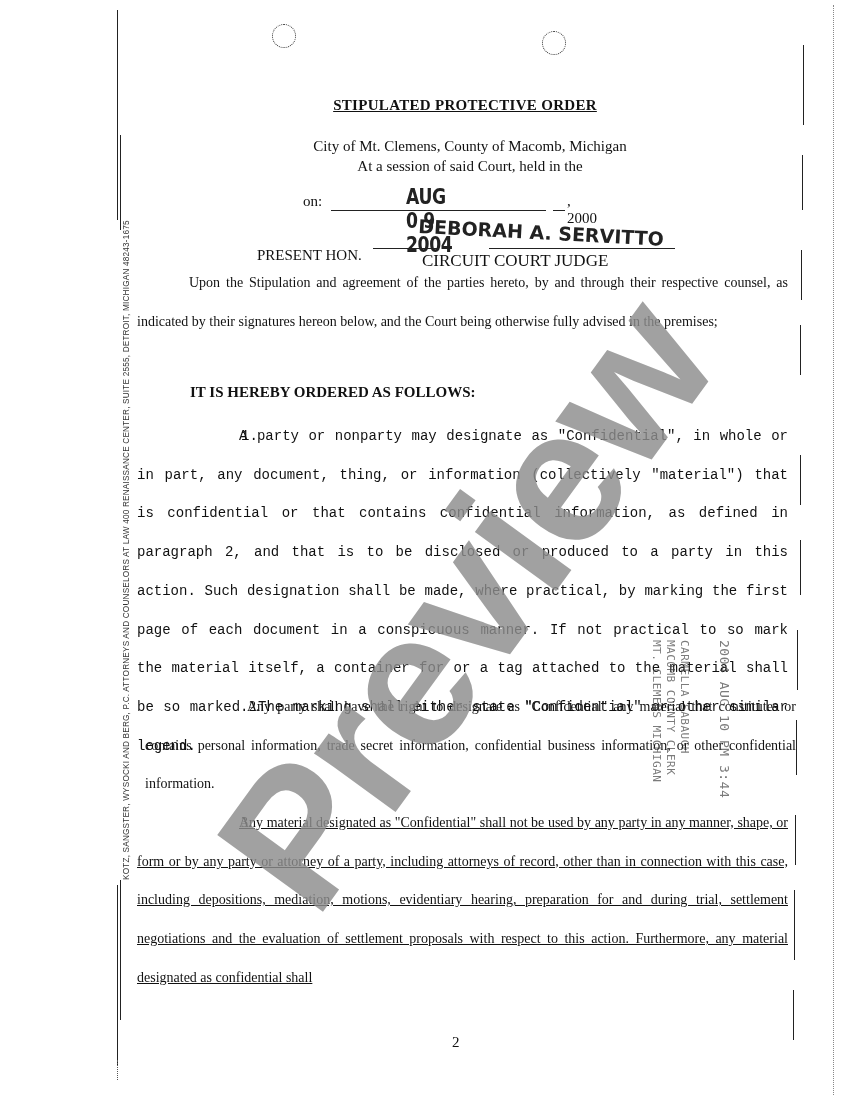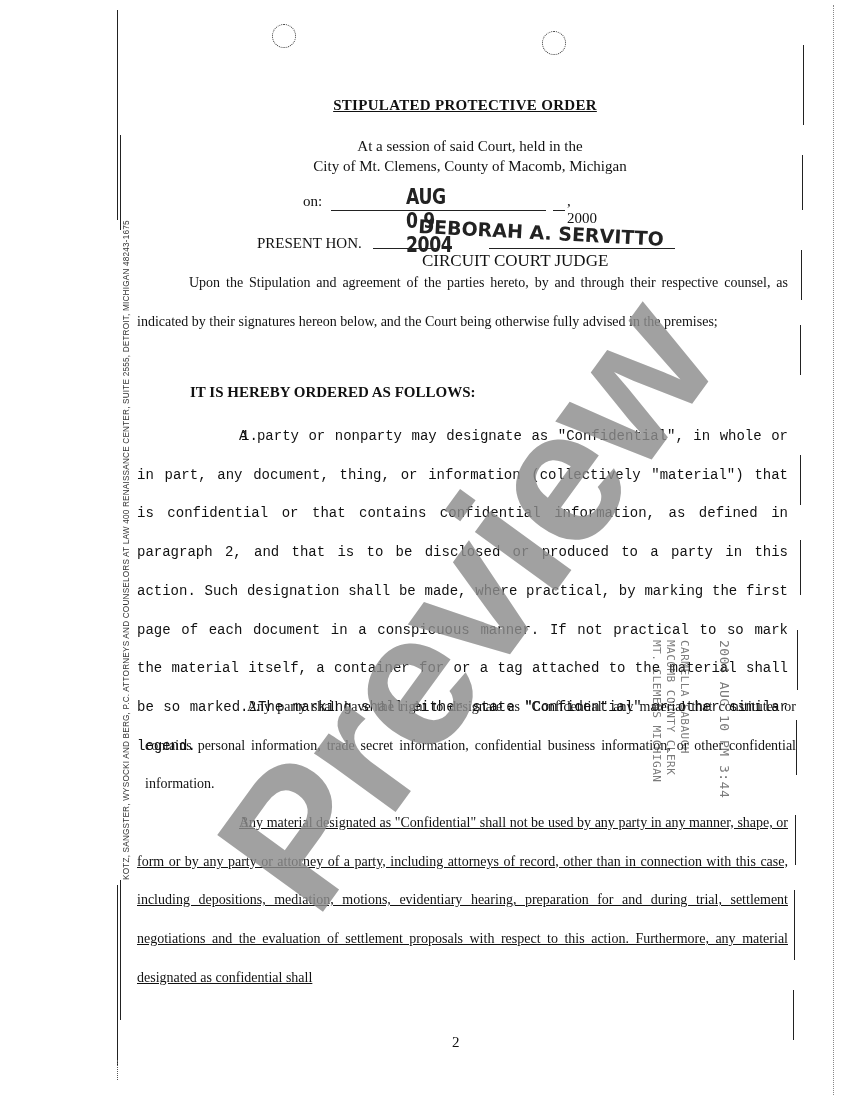--- a/index.html
+++ b/index.html
@@ -38,21 +38,21 @@
     .date-underline { position: absolute; left: 40px; top: 17px; width: 215px; border-top: 1px solid #222; }
     .date-underline2 { position: absolute; left: 262px; top: 17px; width: 12px; border-top: 1px solid #222; }
     .year { position: absolute; left: 276px; top: 0; }
     .stamp-date {
       position: absolute; left: 115px; top: -8px;
       font-family: "DejaVu Sans", sans-serif; font-weight: bold; font-size: 21px;
       letter-spacing: -0.5px; color: #222; transform: scaleX(0.82); transform-origin: 0 0;
     }
 
     .present-line { position: absolute; top: 231px; left: 257px; font-size: 15px; }
-    .present-label { position: absolute; left: 0; top: 4px; white-space: nowrap; }
+    .present-label { position: absolute; left: 0; top: 16px; white-space: nowrap; }
     .judge-name {
       position: absolute; left: 162px; top: -16px;
       font-family: "DejaVu Sans", sans-serif; font-weight: bold; font-size: 19px;
       color: #222; white-space: nowrap; transform: rotate(3deg); transform-origin: 0 0;
     }
     .present-underline1 { position: absolute; left: 116px; top: 17px; width: 64px; border-top: 1px solid #222; }
     .present-underline2 { position: absolute; left: 232px; top: 17px; width: 186px; border-top: 1px solid #222; }
     .judge-title { position: absolute; left: 422px; top: 251px; font-size: 17px; }
 
     .body-text {
@@ -108,22 +108,22 @@
   <div class="vline" style="left:796px; top:720px; height:55px;"></div>
   <div class="vline" style="left:795px; top:815px; height:50px;"></div>
   <div class="vline" style="left:794px; top:890px; height:70px;"></div>
   <div class="vline" style="left:793px; top:990px; height:50px;"></div>
   <div class="vdots" style="left:833px; top:5px; height:1090px;"></div>
 
   <div class="firm-text">KOTZ, SANGSTER, WYSOCKI AND BERG, P.C.   ATTORNEYS AND COUNSELORS AT LAW   400 RENAISSANCE CENTER, SUITE 2555, DETROIT, MICHIGAN 48243-1675</div>
 
   <div class="title">STIPULATED PROTECTIVE ORDER</div>
   <div class="session">
+    <div>City of Mt. Clemens, County of Macomb, Michigan</div>
     <div>At a session of said Court, held in the</div>
-    <div>City of Mt. Clemens, County of Macomb, Michigan</div>
   </div>
 
   <div class="on-line">
     <span class="on-label">on:</span>
     <div class="date-underline"></div>
     <span class="stamp-date">AUG 0 9 2004</span>
     <div class="date-underline2"></div>
     <span class="year">, 2000</span>
   </div>
 

